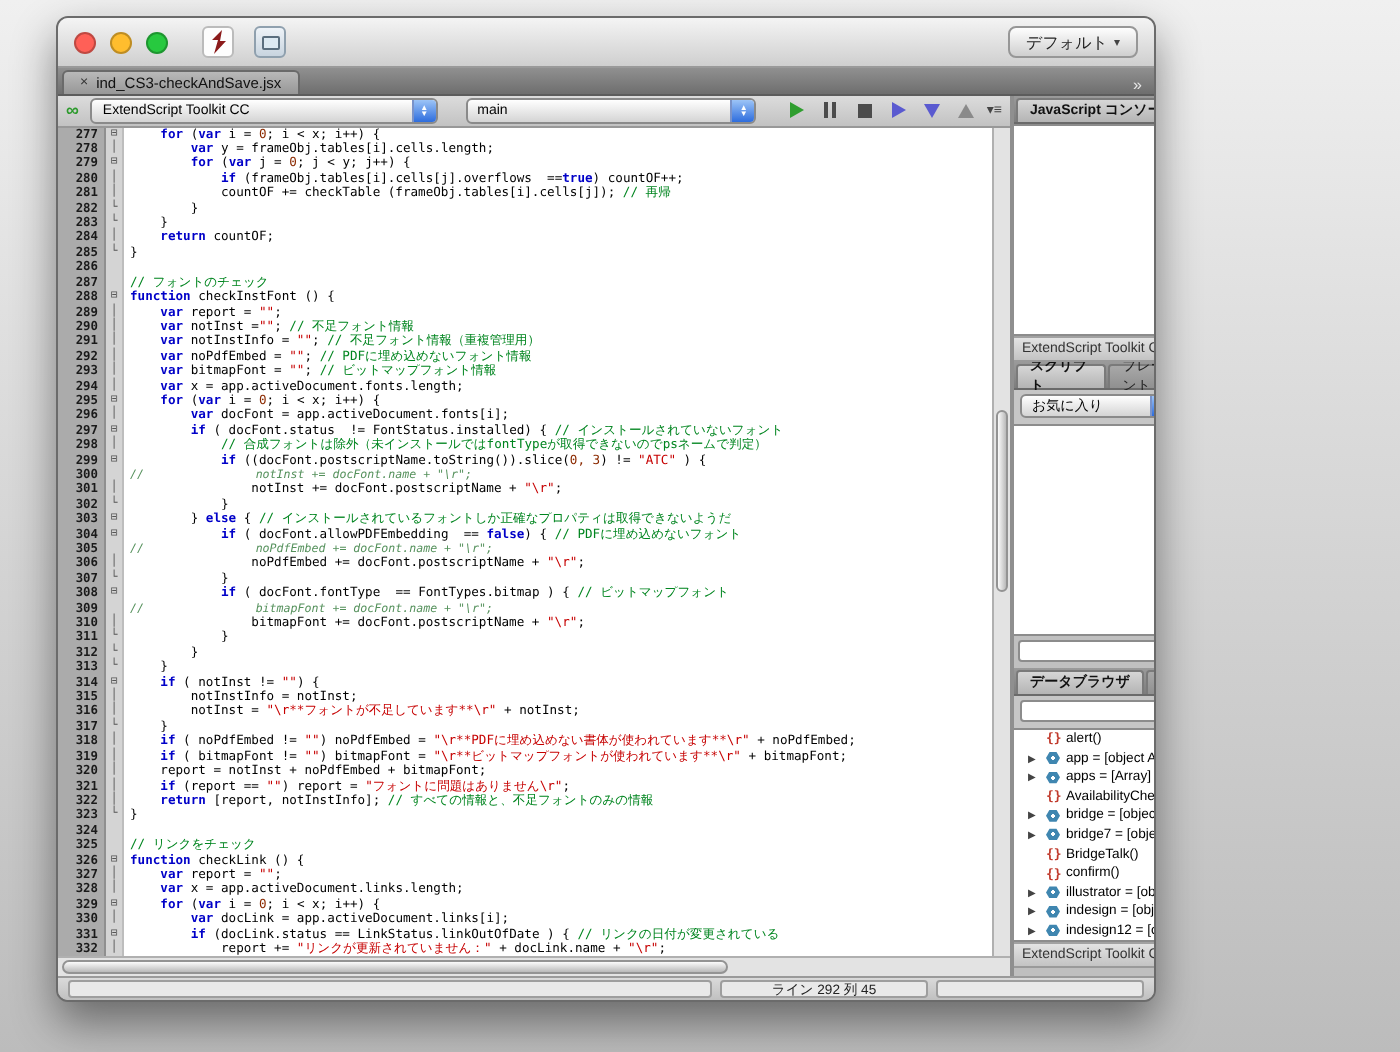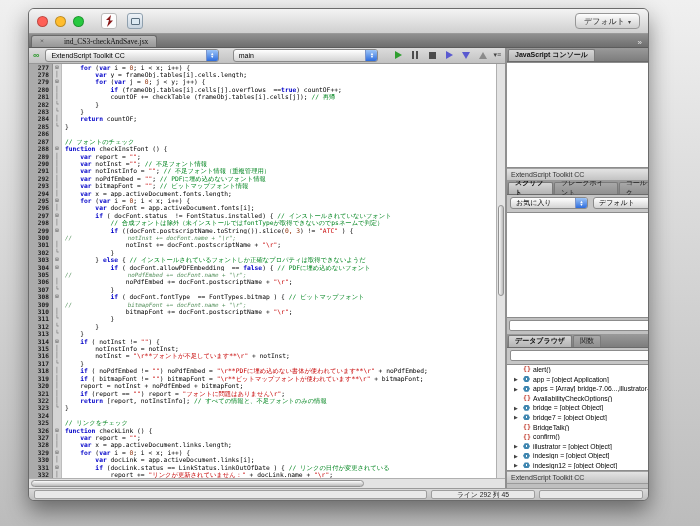--- a/index.html
+++ b/index.html
@@ -1,20 +1,20 @@
 <!DOCTYPE html>
 <html><head>
 <meta charset="utf-8">
 <style>
   * { margin:0; padding:0; box-sizing:border-box; }
   html,body { width:700px; height:526px; overflow:hidden; }
   body { font-family:"Liberation Sans", sans-serif; }
   .desktop { position:relative; width:700px; height:526px;
     background:linear-gradient(180deg,#f0f0f0 0%,#ddd 35%,#bcbcbc 100%); }
-  .window { position:absolute; left:28px; top:8px; width:621px; height:493px;
+  .window { position:absolute; left:28px; top:8px; width:550px; height:493px;
     border:1px solid #6b6b6b; border-radius:6px; overflow:hidden;
     box-shadow:0 10px 22px rgba(0,0,0,.45); background:#c9c9c9;
     display:flex; flex-direction:column; }
 
   
   .titlebar { height:26px; background:linear-gradient(#f4f4f4,#cfcfcf);
     border-bottom:1px solid #9a9a9a; display:flex; align-items:center; padding:0 8px; }
   .light { width:11px; height:11px; border-radius:50%; margin-right:7px;
     border:1px solid rgba(0,0,0,.25); }
   .appicon { width:16px; height:16px; border-radius:3px; margin-left:10px;
@@ -26,21 +26,21 @@
   .ws-btn { margin-left:auto; height:16px; padding:0 8px; font-size:8px; color:#222;
     background:linear-gradient(#fefefe,#cfcfcf); border:1px solid #979797; border-radius:4px;
     display:flex; align-items:center; gap:3px; }
   .ws-btn .car { font-size:6px; color:#444; }
 
   
   .tabstrip { height:14px; background:linear-gradient(#909090,#6e6e6e);
     border-bottom:1px solid #5c5c5c; display:flex; align-items:flex-end; padding:0 2px; }
   .doctab { height:12px; background:linear-gradient(#b9b9b9,#979797);
     border:1px solid #6a6a6a; border-bottom:none; border-radius:3px 3px 0 0;
-    display:flex; align-items:center; gap:20px; padding:0 8px; font-size:7.5px; color:#111;font-family:Liberation Serif, serif; }
+    display:flex; align-items:center; gap:4px; padding:0 8px; font-size:7.5px; color:#111; }
   .doctab .x { font-size:7px; color:#333; }
   .chev { margin-left:auto; font-size:8px; color:#e8e8e8; padding-right:4px; }
 
   
   .main { flex:1; display:flex; }
   .editor-col { width:478px; display:flex; flex-direction:column; border-right:2px solid #8f8f8f; }
 
   
   .edtoolbar { height:16px; background:linear-gradient(#dcdcdc,#c2c2c2);
     border-bottom:1px solid #989898; display:flex; align-items:center; padding:0 4px; gap:6px; }

